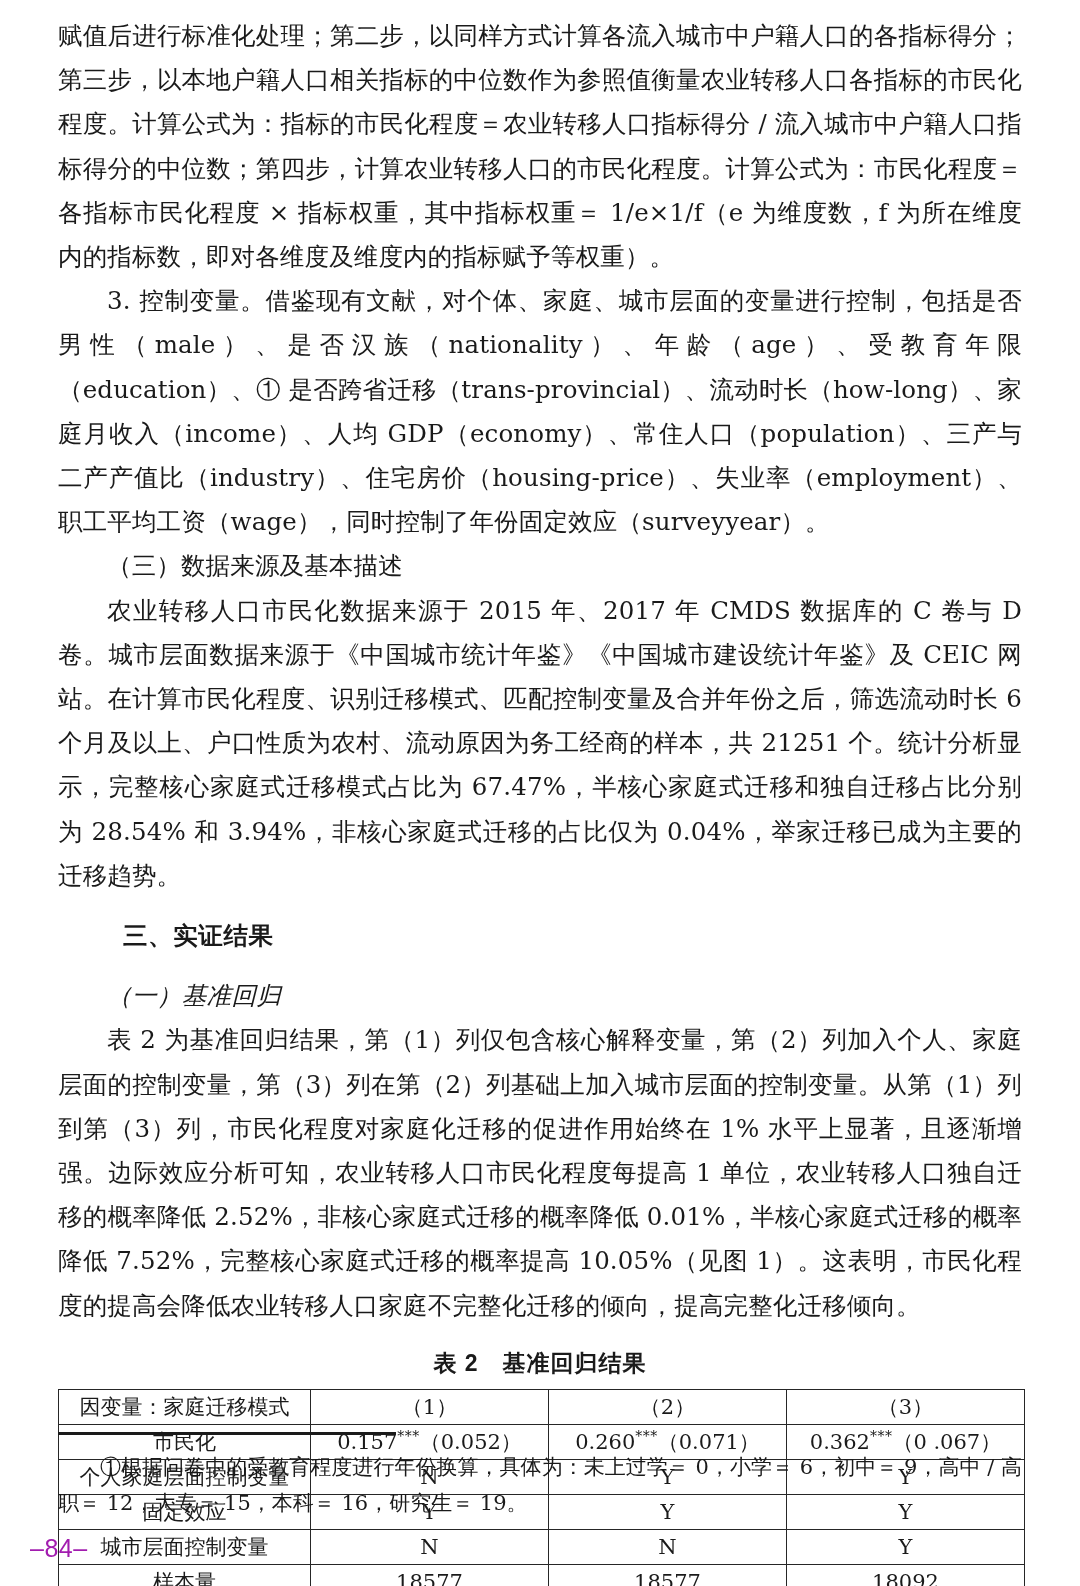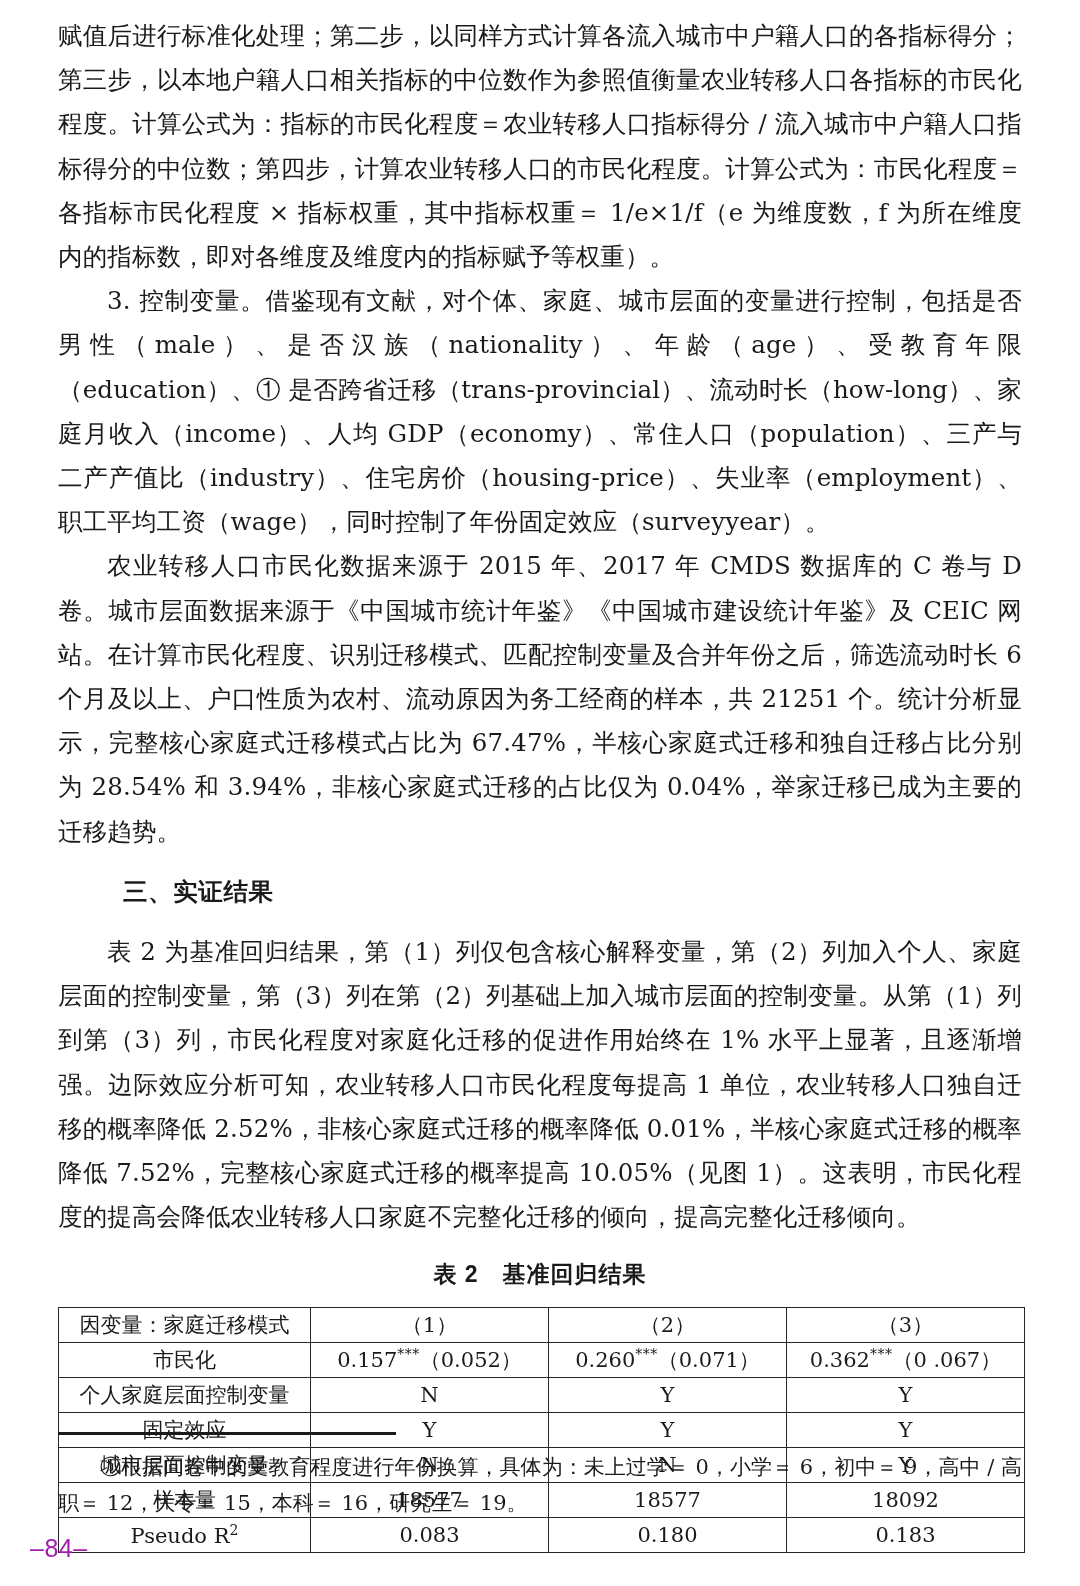--- a/index.html
+++ b/index.html
@@ -60,21 +60,21 @@
   
   .table-block {
     margin-top: 18px;
   }
   .table-caption {
     text-align: center;
     font-size: 23px;
     line-height: 34px;
     font-weight: bold;
     font-family: "Liberation Sans", "DejaVu Sans", sans-serif;
-    margin-bottom: 16px;
+    margin-bottom: 9px;
     letter-spacing: 1px;
   }
   table.reg {
     border-collapse: collapse;
     width: 962px;
     margin: 0 auto;
     table-layout: fixed;
   }
   table.reg td {
     border: 1.6px solid #262626;
@@ -132,25 +132,27 @@
 </style>
 </head>
 <body>
 
 <div class="page">
 
   <p class="body">赋值后进行标准化处理；第二步，以同样方式计算各流入城市中户籍人口的各指标得分；第三步，以本地户籍人口相关指标的中位数作为参照值衡量农业转移人口各指标的市民化程度。计算公式为：指标的市民化程度＝农业转移人口指标得分 / 流入城市中户籍人口指标得分的中位数；第四步，计算农业转移人口的市民化程度。计算公式为：市民化程度＝各指标市民化程度 × 指标权重，其中指标权重＝ 1/e×1/f（e 为维度数，f 为所在维度内的指标数，即对各维度及维度内的指标赋予等权重）。</p>
 
   <p class="body indent">3. 控制变量。借鉴现有文献，对个体、家庭、城市层面的变量进行控制，包括是否男性（male）、是否汉族（nationality）、年龄（age）、受教育年限（education）、① 是否跨省迁移（trans-provincial）、流动时长（how-long）、家庭月收入（income）、人均 GDP（economy）、常住人口（population）、三产与二产产值比（industry）、住宅房价（housing-price）、失业率（employment）、职工平均工资（wage），同时控制了年份固定效应（surveyyear）。</p>
 
+  <p class="body indent">（三）数据来源及基本描述</p>
 
   <p class="body indent">农业转移人口市民化数据来源于 2015 年、2017 年 CMDS 数据库的 C 卷与 D 卷。城市层面数据来源于《中国城市统计年鉴》《中国城市建设统计年鉴》及 CEIC 网站。在计算市民化程度、识别迁移模式、匹配控制变量及合并年份之后，筛选流动时长 6 个月及以上、户口性质为农村、流动原因为务工经商的样本，共 21251 个。统计分析显示，完整核心家庭式迁移模式占比为 67.47%，半核心家庭式迁移和独自迁移占比分别为 28.54% 和 3.94%，非核心家庭式迁移的占比仅为 0.04%，举家迁移已成为主要的迁移趋势。</p>
 
   <h2 class="sec-head">三、实证结果</h2>
 
+  <h3 class="sub-head">（一）基准回归</h3>
 
   <p class="body indent">表 2 为基准回归结果，第（1）列仅包含核心解释变量，第（2）列加入个人、家庭层面的控制变量，第（3）列在第（2）列基础上加入城市层面的控制变量。从第（1）列到第（3）列，市民化程度对家庭化迁移的促进作用始终在 1% 水平上显著，且逐渐增强。边际效应分析可知，农业转移人口市民化程度每提高 1 单位，农业转移人口独自迁移的概率降低 2.52%，非核心家庭式迁移的概率降低 0.01%，半核心家庭式迁移的概率降低 7.52%，完整核心家庭式迁移的概率提高 10.05%（见图 1）。这表明，市民化程度的提高会降低农业转移人口家庭不完整化迁移的倾向，提高完整化迁移倾向。</p>
 
   <div class="table-block">
     <div class="table-caption">表 2　基准回归结果</div>
 
     <table class="reg">
       <tbody>
         <tr>
           <td class="rowhead">因变量：家庭迁移模式</td>

